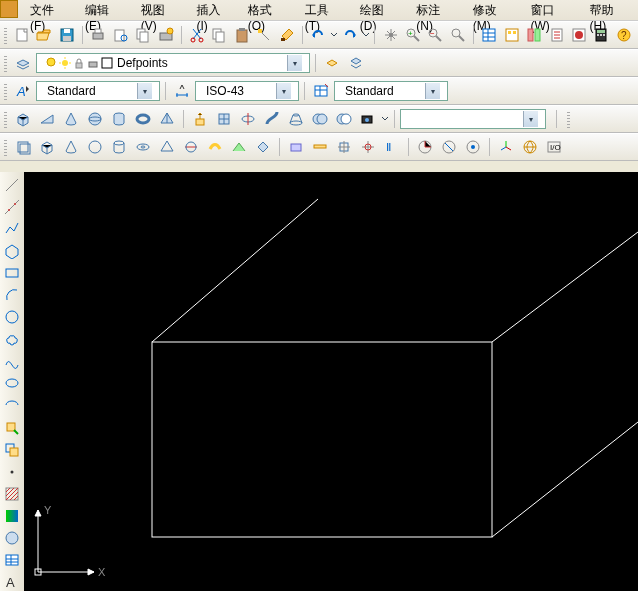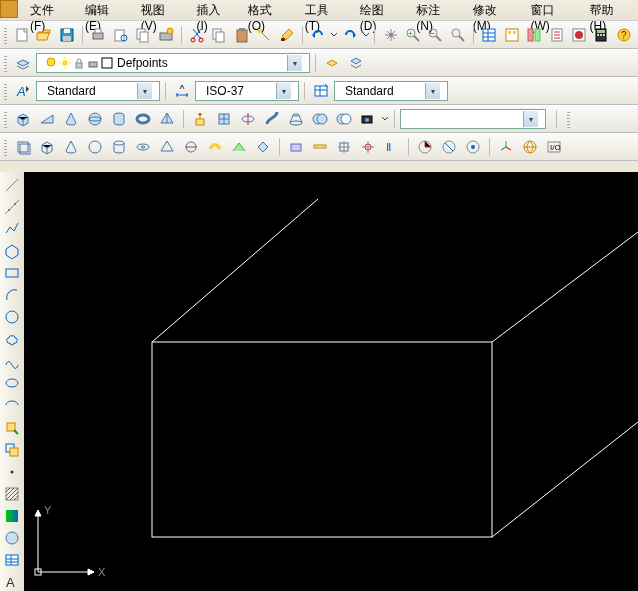--- a/index.html
+++ b/index.html
@@ -266,21 +266,21 @@
     <div class="arr">▾</div>
   </div>
   <div class="sep"></div>
   <div class="tb-btn">
       <svg class="i" width="16" height="16">
         <path d="M2 12h12M3 10v4M13 10v4" stroke="#06c"></path>
         <path d="M6 6l2-4 2 4" fill="none" stroke="#333"></path>
       </svg>
     </div>
   <div class="dd" style="width:88px">
-    <span class="txt">ISO-37</span>
+    <span class="txt">ISO-43</span>
     <div class="arr">▾</div>
   </div>
   <div class="sep"></div>
   <div class="tb-btn">
       <svg class="i" width="16" height="16">
         <rect x="2" y="3" width="12" height="10" fill="#fff" stroke="#06c"></rect>
         <path d="M2 7h12M7 3v10" stroke="#06c"></path>
         <path d="M12 1l3 3" stroke="#c33"></path>
       </svg>
     </div>

